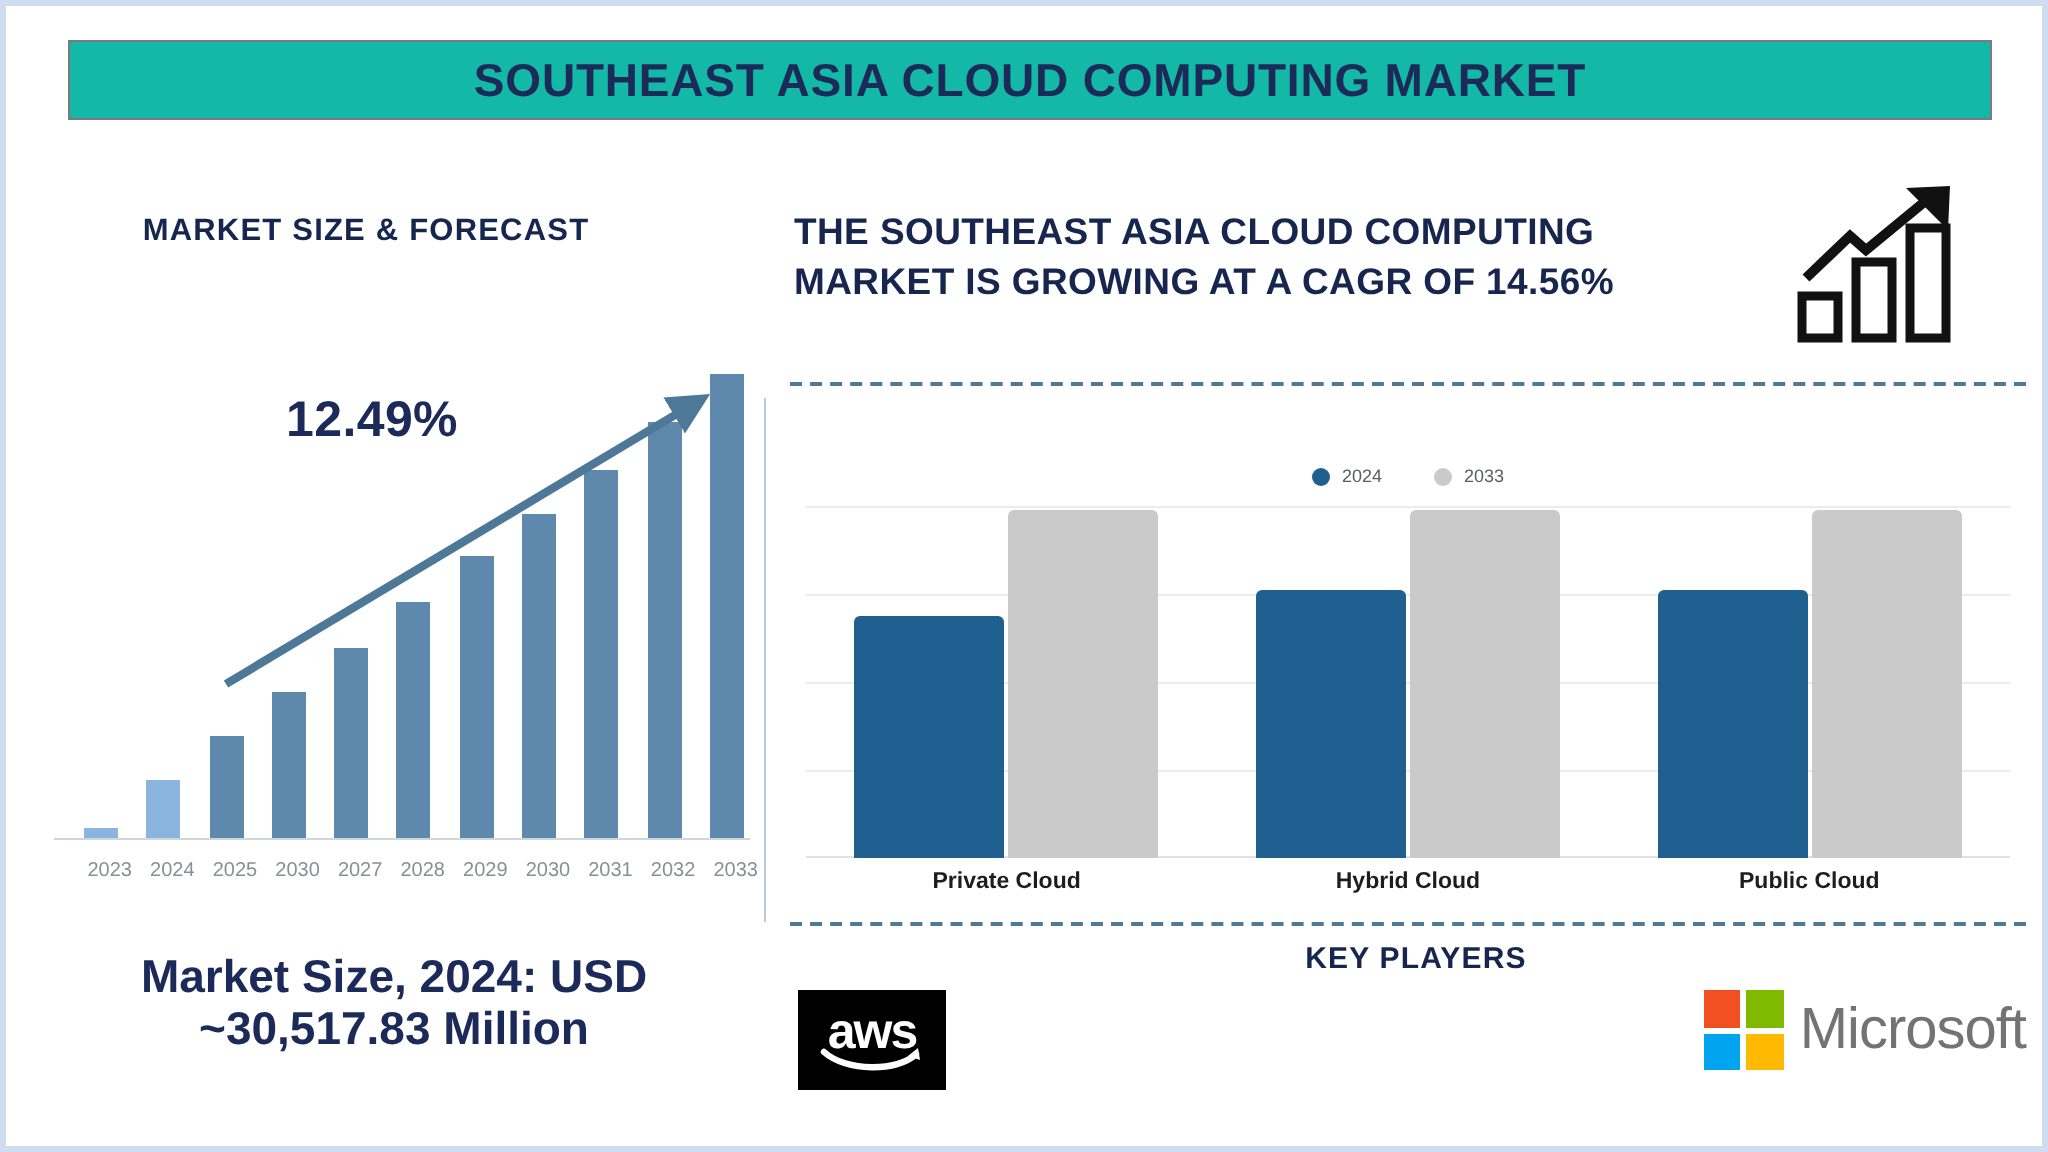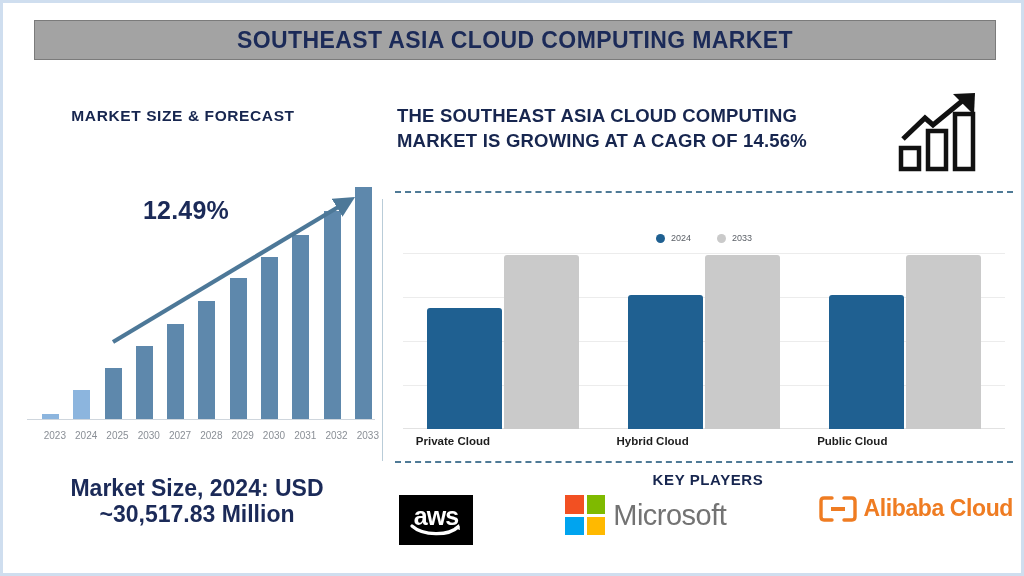--- a/index.html
+++ b/index.html
@@ -21,21 +21,21 @@
   }
 
   
   .title-box {
     position: absolute;
     left: 31px;
     top: 17px;
     width: 962px;
     height: 40px;
     border: 1.5px solid #7b7b7b;
-    background: #a3a3a3;
+    background: #14b8a6;
     display: flex;
     align-items: center;
     justify-content: center;
     box-sizing: border-box;
   }
   .title-text {
     font-size: 23px;
     font-weight: bold;
     color: #1b2a58;
     letter-spacing: 0.4px;
@@ -283,21 +283,21 @@
   .glabels {
     position: absolute;
     left: 8px;
     top: 352px;
     width: 602px;
     display: flex;
     justify-content: space-around;
   }
   .glabel {
     width: 175px;
-    text-align: left;
+    text-align: center;
     font-size: 11.5px;
     font-weight: bold;
     color: #1d1d1d;
   }
 
   .key-players-head {
     position: absolute;
     left: 4px;
     top: 388px;
     width: 618px;
@@ -553,25 +553,17 @@
         <span class="ms-squares">
           <span class="ms-sq ms-red"></span>
           <span class="ms-sq ms-green"></span>
           <span class="ms-sq ms-blue"></span>
           <span class="ms-sq ms-yellow"></span>
         </span>
         <span class="ms-word">Microsoft</span>
       </div>
 
 
-      <div class="logo-alibaba">
-        <svg width="38" height="26" viewBox="0 0 38 26">
-          <path d="M13,2 L5,2 C3,2 2,3.4 2,5.2 L2,20.8 C2,22.6 3,24 5,24 L13,24" fill="none" stroke="#ef7c22" stroke-width="3.4" stroke-linecap="round" stroke-linejoin="round"></path>
-          <path d="M25,2 L33,2 C35,2 36,3.4 36,5.2 L36,20.8 C36,22.6 35,24 33,24 L25,24" fill="none" stroke="#ef7c22" stroke-width="3.4" stroke-linecap="round" stroke-linejoin="round"></path>
-          <rect x="12" y="11" width="14" height="4" fill="#ef7c22"></rect>
-        </svg>
-        <span class="alibaba-word">Alibaba Cloud</span>
-      </div>
 
     </div>
   </div>
 
 </div>
 
 </body></html>

